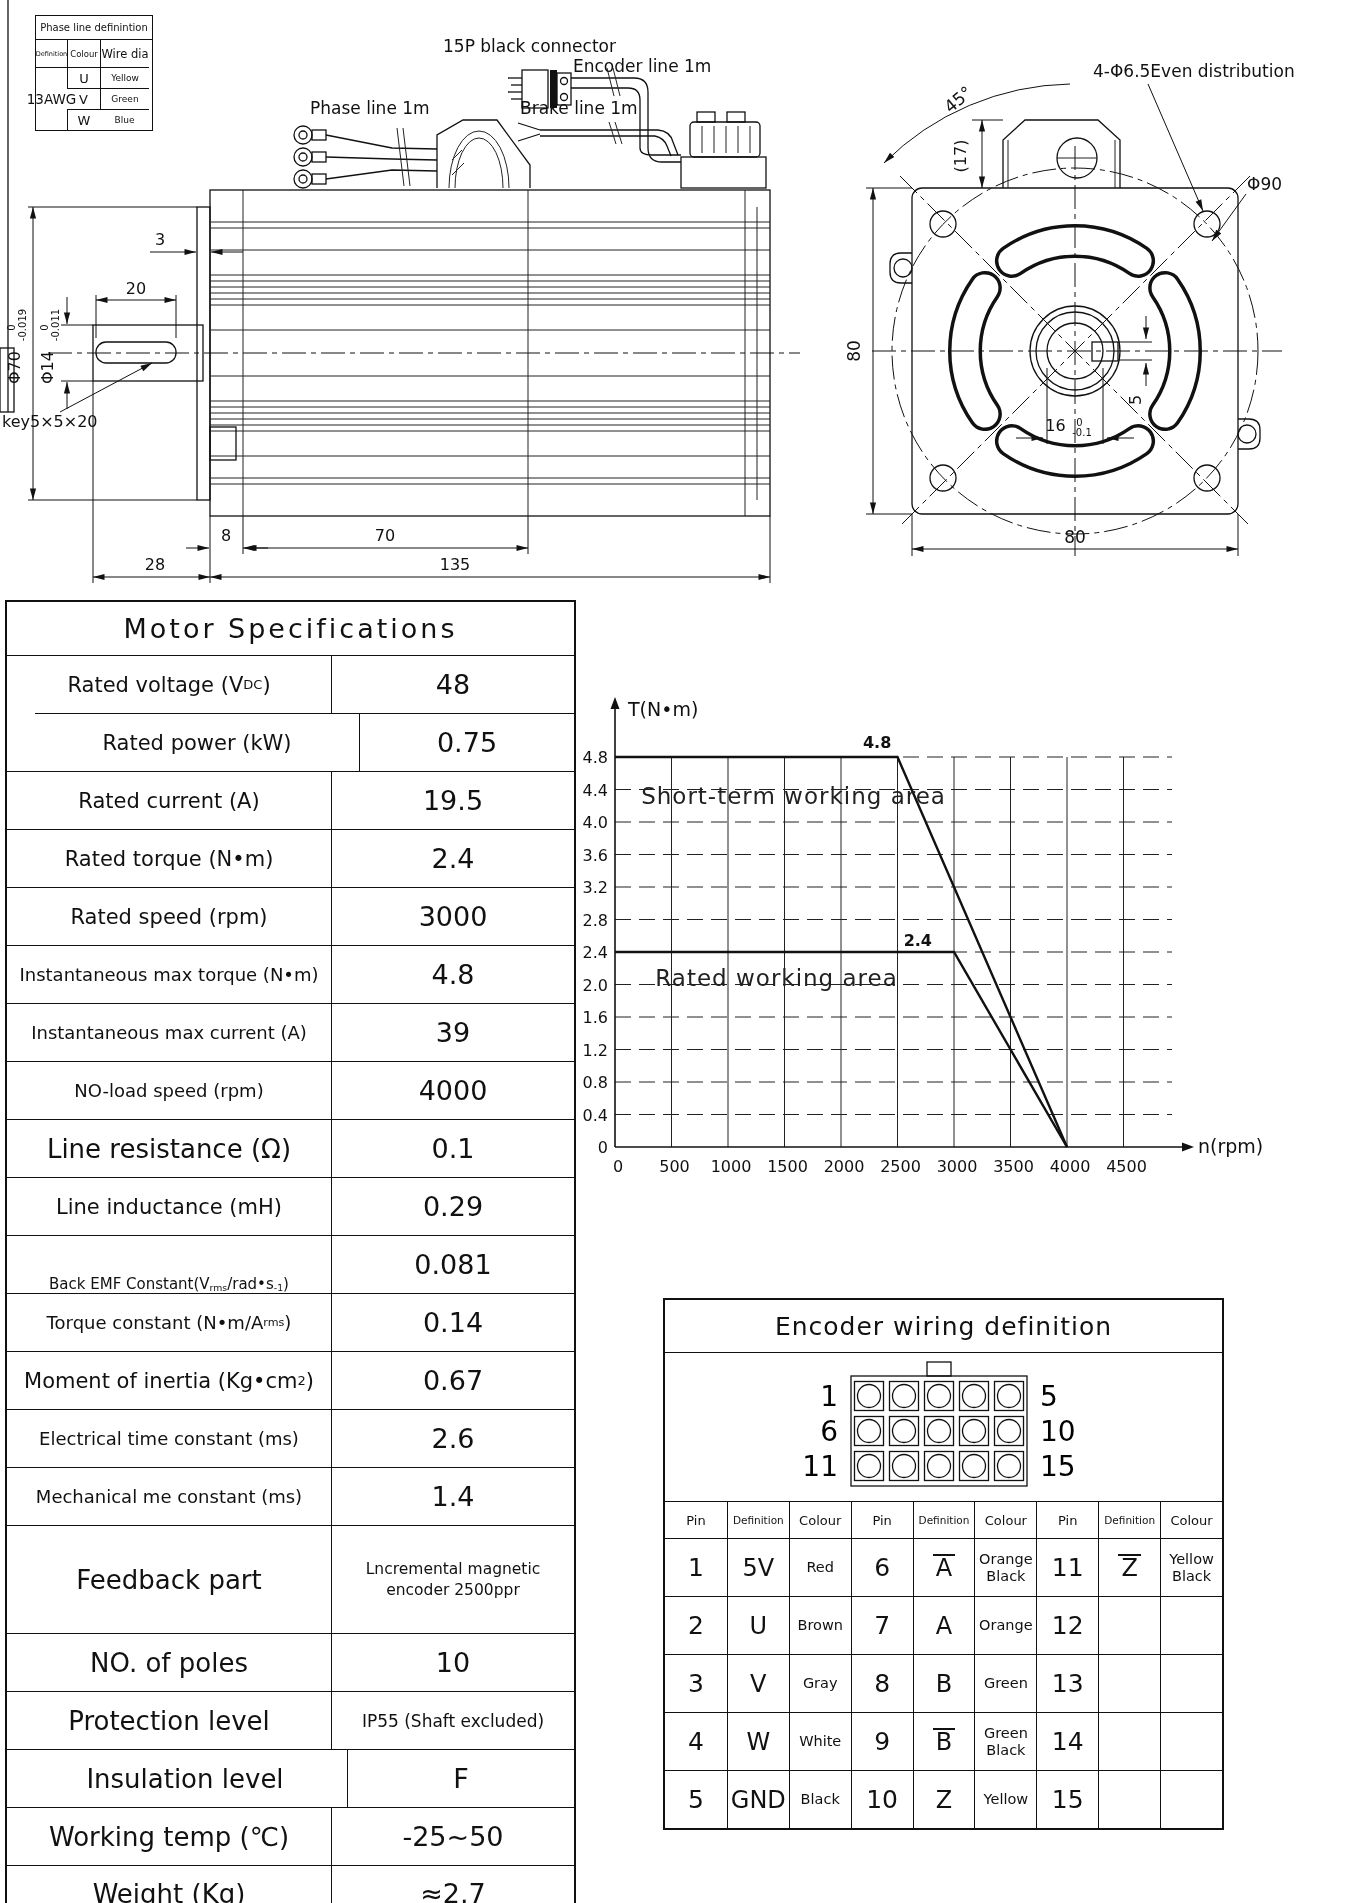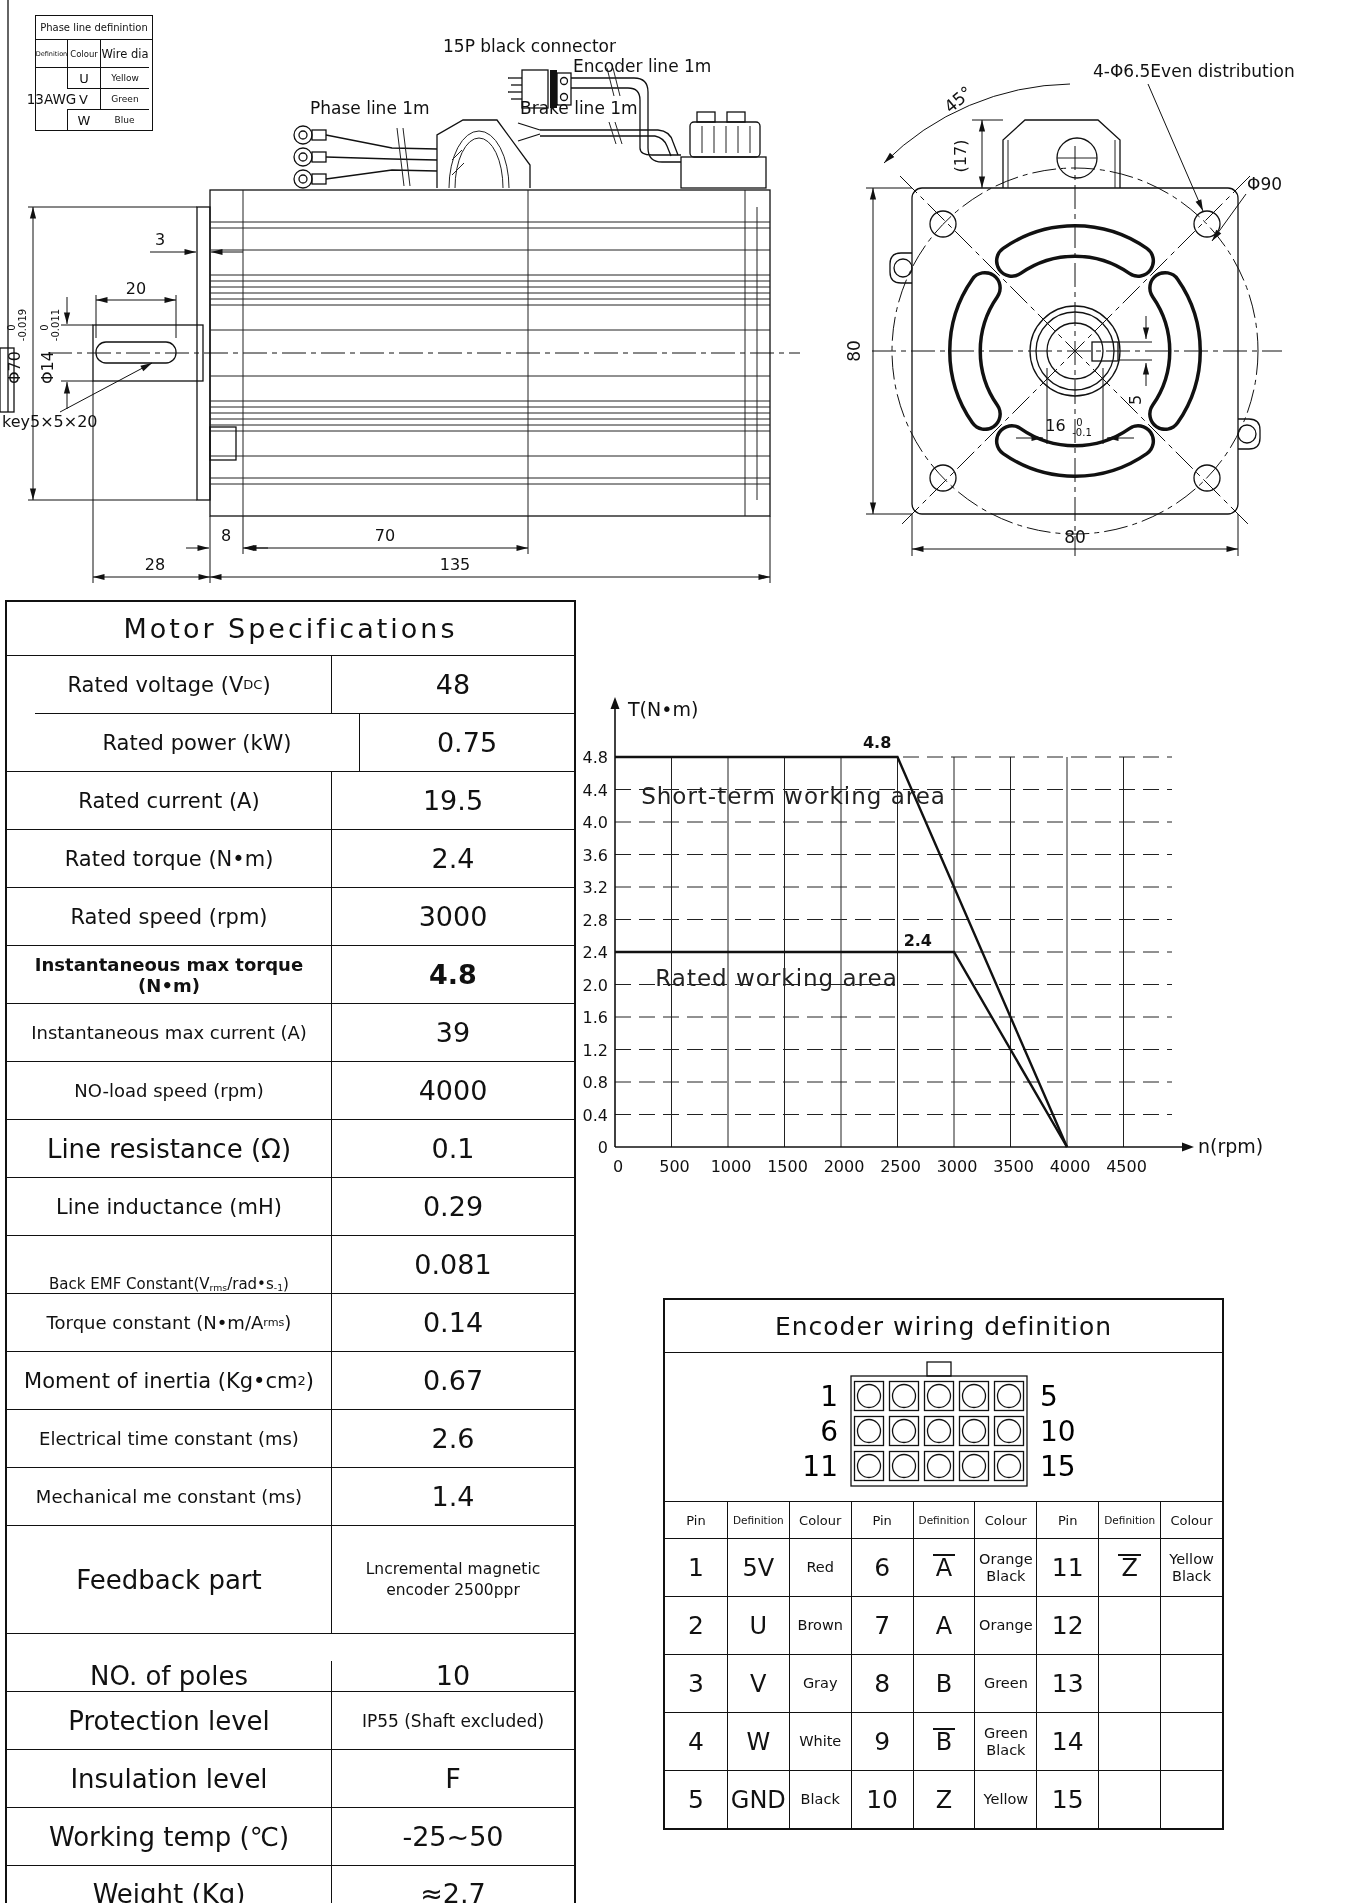--- a/index.html
+++ b/index.html
@@ -426,21 +426,21 @@
           <div class="spec-value">19.5</div>
         </div>
         <div class="spec-row" style="height: 57px;">
           <div class="spec-label">Rated torque (N•m)</div>
           <div class="spec-value">2.4</div>
         </div>
         <div class="spec-row" style="height: 57px;">
           <div class="spec-label">Rated speed (rpm)</div>
           <div class="spec-value">3000</div>
         </div>
-        <div class="spec-row" style="height: 57px; font-weight: bold;">
+        <div class="spec-row" style="height: 57px;">
           <div class="spec-label sm">Instantaneous max torque (N•m)</div>
           <div class="spec-value">4.8</div>
         </div>
         <div class="spec-row" style="height: 57px;">
           <div class="spec-label sm">Instantaneous max current (A)</div>
           <div class="spec-value">39</div>
         </div>
         <div class="spec-row" style="height: 57px;">
           <div class="spec-label sm">NO-load speed (rpm)</div>
           <div class="spec-value">4000</div>
@@ -470,29 +470,29 @@
           <div class="spec-value">2.6</div>
         </div>
         <div class="spec-row" style="height: 57px;">
           <div class="spec-label sm">Mechanical me constant  (ms)</div>
           <div class="spec-value">1.4</div>
         </div>
         <div class="spec-row" style="height: 107px;">
           <div class="spec-label lg">Feedback part</div>
           <div class="spec-value vsm2">Lncremental magnetic encoder 2500ppr</div>
         </div>
-        <div class="spec-row" style="height: 57px; align-items: flex-end;">
+        <div class="spec-row" style="height: 57px;">
           <div class="spec-label lg">NO. of poles</div>
           <div class="spec-value">10</div>
         </div>
         <div class="spec-row" style="height: 57px;">
           <div class="spec-label lg">Protection level</div>
           <div class="spec-value vsm">IP55 (Shaft excluded)</div>
         </div>
-        <div class="spec-row" style="height: 57px;">
+        <div class="spec-row" style="height: 57px; padding-left: 16px;">
           <div class="spec-label lg">Insulation level</div>
           <div class="spec-value">F</div>
         </div>
         <div class="spec-row" style="height: 57px;">
           <div class="spec-label lg">Working temp (℃)</div>
           <div class="spec-value">-25~50</div>
         </div>
         <div class="spec-row" style="height: 55px;">
           <div class="spec-label lg">Weight (Kg)</div>
           <div class="spec-value">≈2.7</div>

